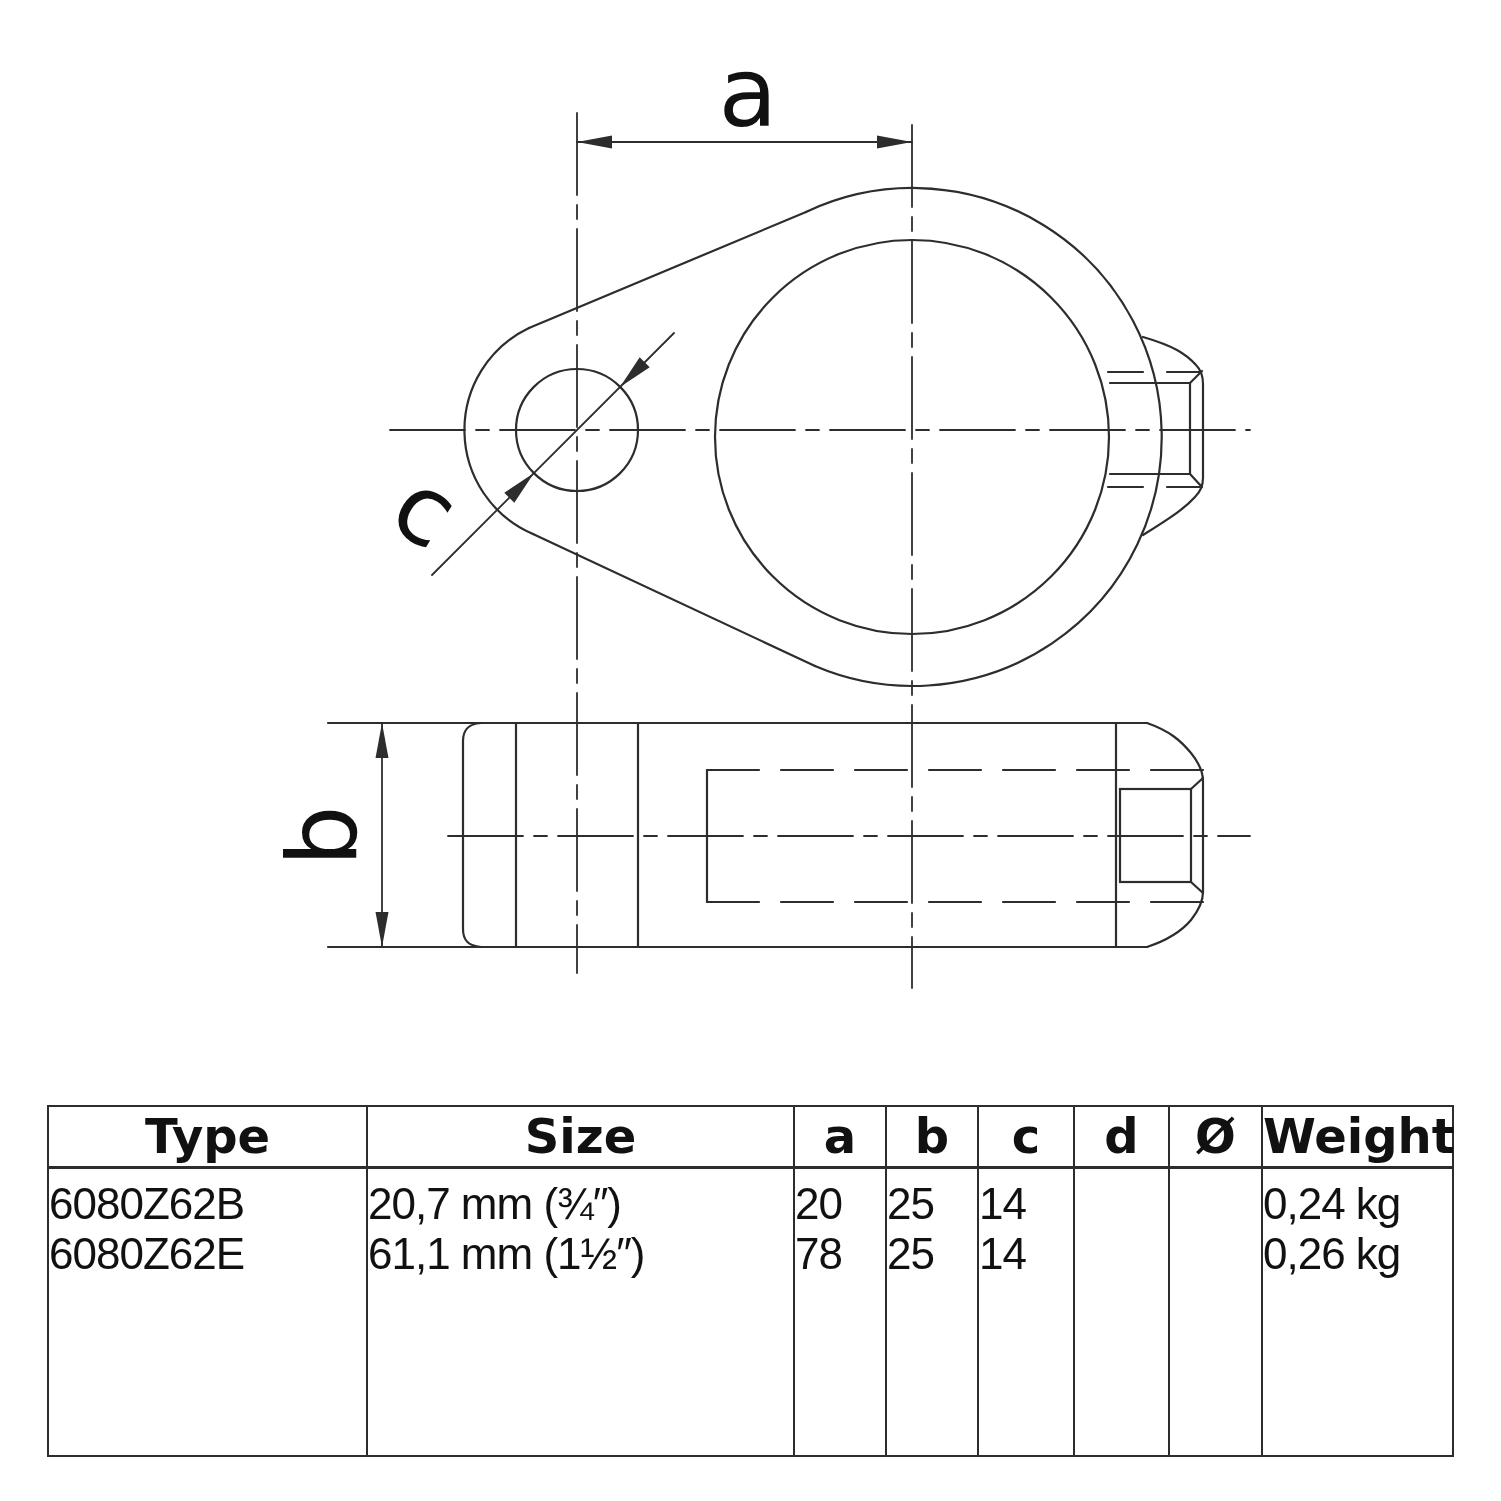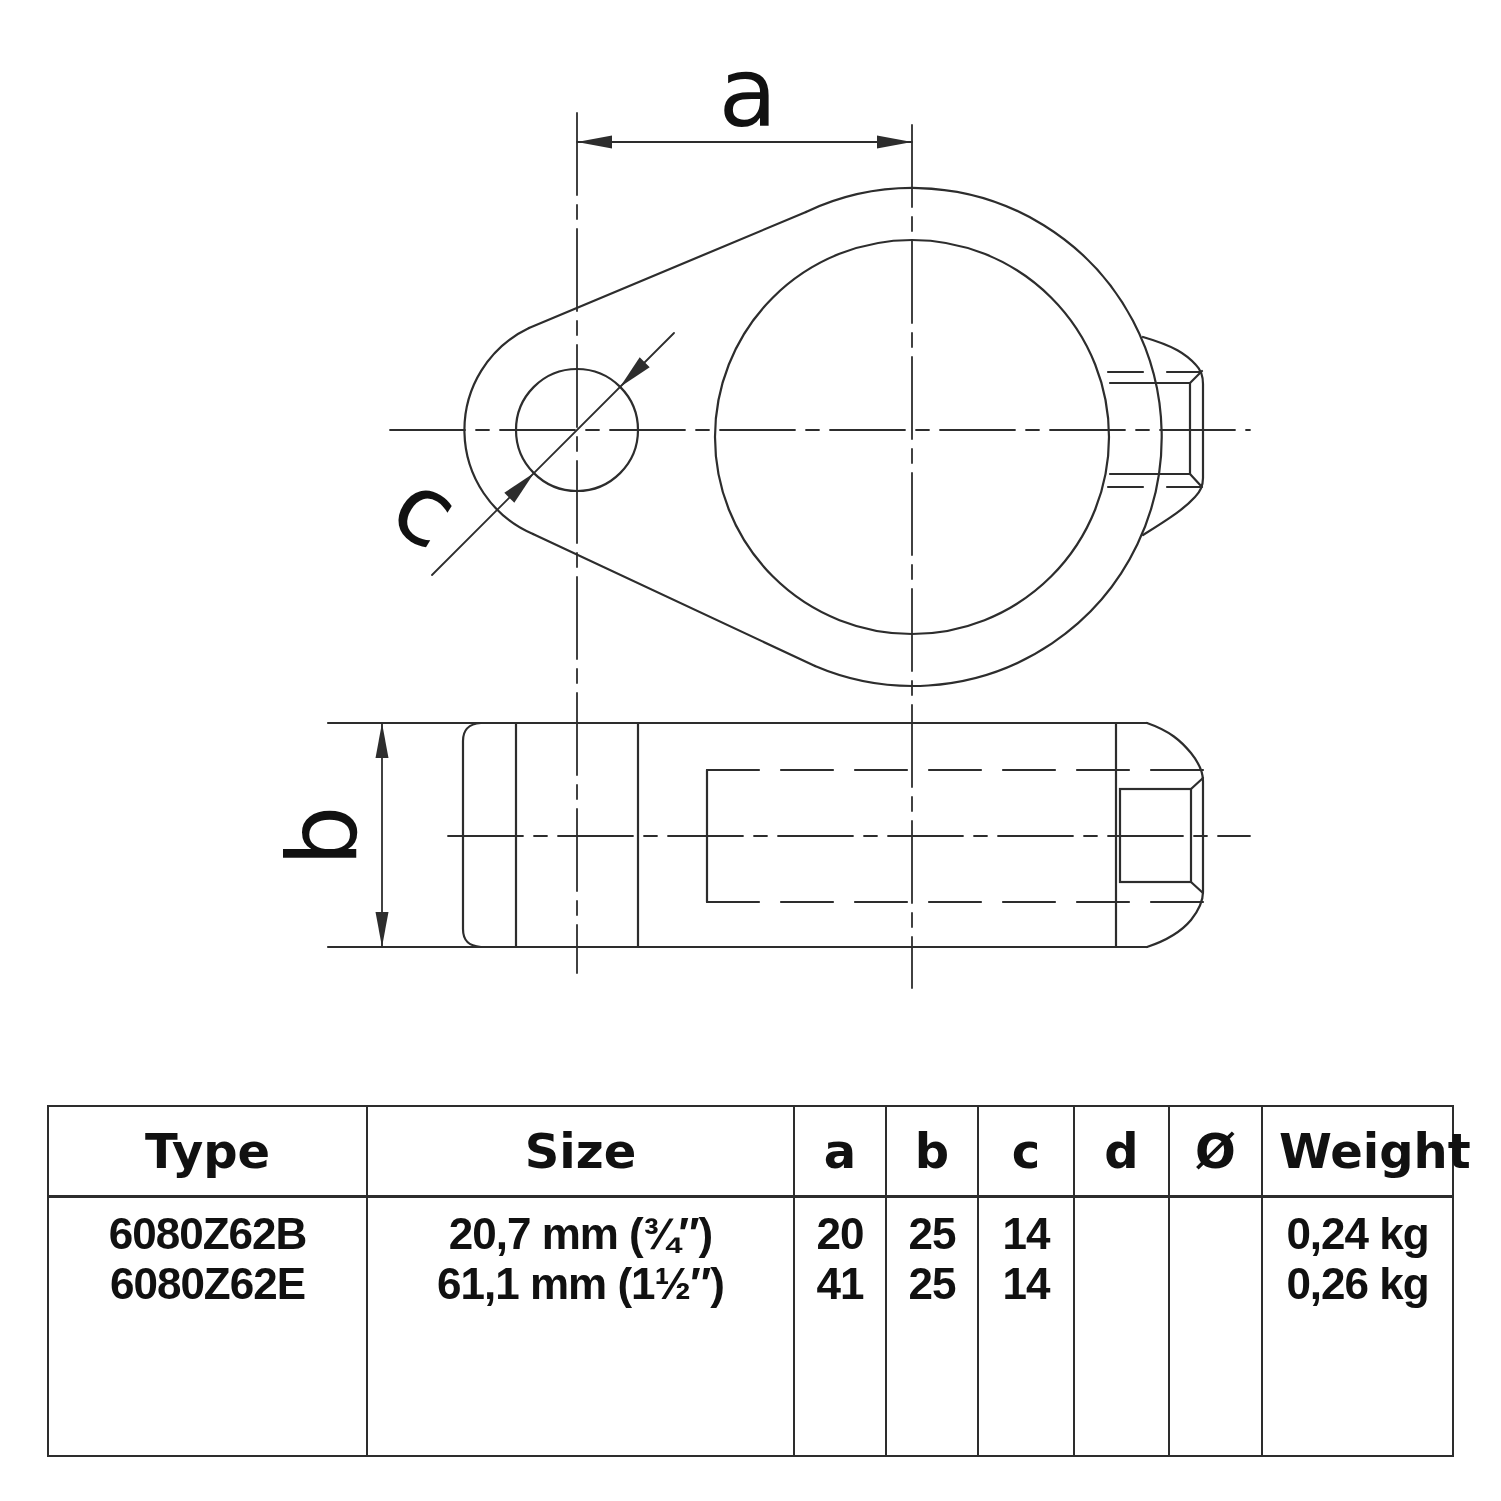--- a/index.html
+++ b/index.html
@@ -35,35 +35,33 @@
   #spec-table, #spec-table th, #spec-table td{
     border:0 solid var(--ink);
   }
   #spec-table{border:2px solid var(--ink);}
   #spec-table th{
     border-bottom:3px solid var(--ink);
     font-size:48px;
     font-weight:bold;
     text-align:center;
     vertical-align:middle;
-    padding:16px;
+    padding:0;
   }
   #spec-table th, #spec-table td{
     border-left:2px solid var(--ink);
     border-right:2px solid var(--ink);
   }
   #spec-table td{
     font-family:"Liberation Sans","DejaVu Sans",sans-serif;
     font-size:44px;
     letter-spacing:-1px;
-    text-align:center;
     vertical-align:middle;
     padding:0;
     white-space:nowrap;
-    font-weight:bold;
   }
   tr.header-row{height:61px;}
   tr.spacer-row{height:12px;}
   tr.data-row{height:44px;}
   tr.filler-row{height:auto;}
 </style>
 </head>
 <body>
 
 <svg id="drawing" width="1501" height="1090" viewBox="0 0 1501 1090" fill="none" stroke="#2d2d2d" stroke-width="2.2" stroke-linecap="round">
@@ -186,21 +184,21 @@
       <td>20</td>
       <td>25</td>
       <td>14</td>
       <td></td>
       <td></td>
       <td>0,24 kg</td>
     </tr>
     <tr class="data-row">
       <td>6080Z62E</td>
       <td>61,1 mm (1½″)</td>
-      <td>41</td>
+      <td>78</td>
       <td>25</td>
       <td>14</td>
       <td></td>
       <td></td>
       <td>0,26 kg</td>
     </tr>
     <tr class="filler-row">
       <td></td>
         <td></td>
         <td></td>

